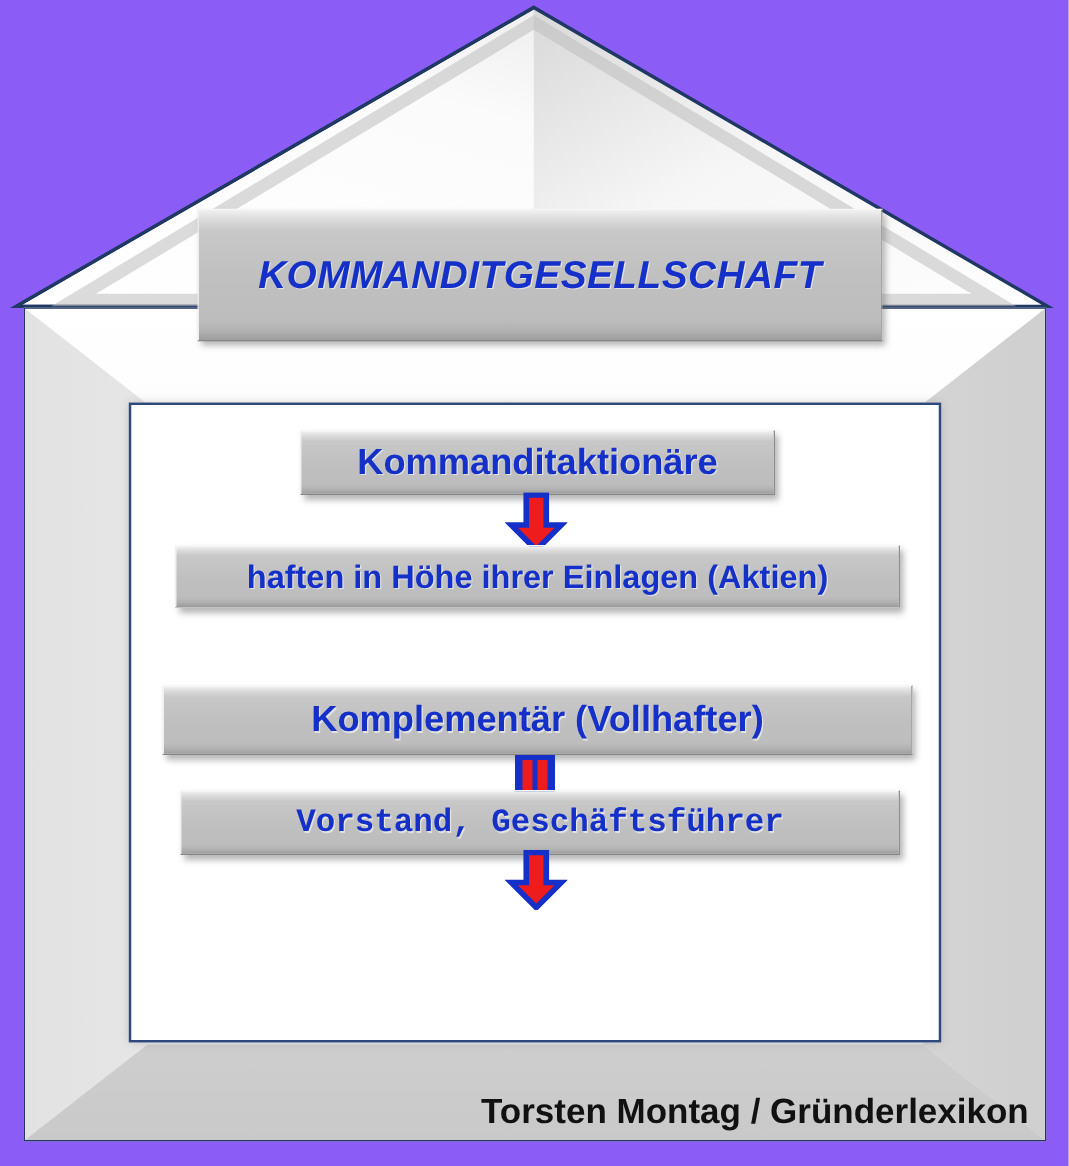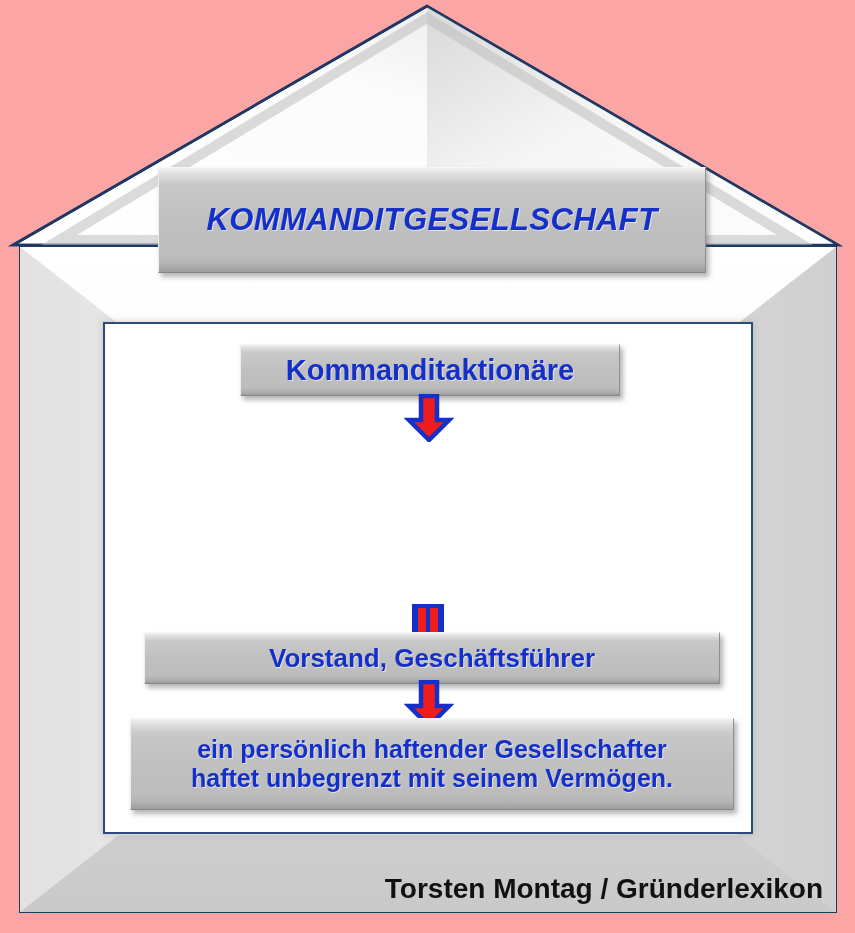--- a/index.html
+++ b/index.html
@@ -9,21 +9,21 @@
     background: #ffffff;
   }
   body {
     font-family: "Liberation Sans", sans-serif;
   }
   #stage {
     position: relative;
     width: 855px;
     height: 933px;
     overflow: hidden;
-    background: #fca5a5;
+    background: #8b5cf6;
   }
 
   
   #roof {
     position: absolute;
     left: 0;
     top: 0;
     width: 855px;
     height: 260px;
     pointer-events: none;
@@ -194,38 +194,38 @@
   </div>
 
   <div class="gbox" style="left:240px; top:344px; width:380px; height:52px;">
     <div class="txt box-txt-lg">Kommanditaktionäre</div>
   </div>
 
   <svg class="conn" style="left:404px; top:394px; width:50px; height:48px;" viewBox="0 0 50 48">
     <polygon points="17,2 33,2 33,26 45,26 25,46 5,26 17,26" fill="#ee1c1c" stroke="#1430c8" stroke-width="4.5" stroke-linejoin="miter"></polygon>
   </svg>
 
-
+  <div class="gbox" style="left:140px; top:436px; width:580px; height:50px;">
+    <div class="txt box-txt-md">haften in Höhe ihrer Einlagen (Aktien)</div>
+  </div>
+
+  <div class="gbox" style="left:130px; top:548px; width:600px; height:56px;">
+    <div class="txt box-txt-lg">Komplementär (Vollhafter)</div>
+  </div>
 
   <svg class="conn" style="left:408px; top:602px; width:40px; height:36px;" viewBox="0 0 40 36">
     <rect x="4" y="2" width="32" height="32" fill="#1430c8"></rect>
     <rect x="10" y="6" width="8" height="24" fill="#ee1c1c"></rect>
     <rect x="22" y="6" width="8" height="24" fill="#ee1c1c"></rect>
   </svg>
 
-  <div class="gbox" style="left:144px; top:632px; width:576px; height:52px;">
+  <div class="gbox" style="left:144px; top:632px; width:576px; height:52px;font-family:Liberation Mono, monospace;">
     <div class="txt box-txt-md">Vorstand, Geschäftsführer</div>
   </div>
 
   <svg class="conn" style="left:404px; top:680px; width:50px; height:48px;" viewBox="0 0 50 48">
     <polygon points="17,2 33,2 33,26 45,26 25,46 5,26 17,26" fill="#ee1c1c" stroke="#1430c8" stroke-width="4.5" stroke-linejoin="miter"></polygon>
   </svg>
 
-  <div class="gbox" style="left:130px; top:718px; width:604px; height:92px;">
-    <div class="txt box-txt-sm">
-      <div>ein persönlich haftender Gesellschafter</div>
-      <div>haftet unbegrenzt mit seinem Vermögen.</div>
-    </div>
-  </div>
 
   <div id="credit">Torsten Montag / Gründerlexikon</div>
 
 </div>
 
 </body></html>

